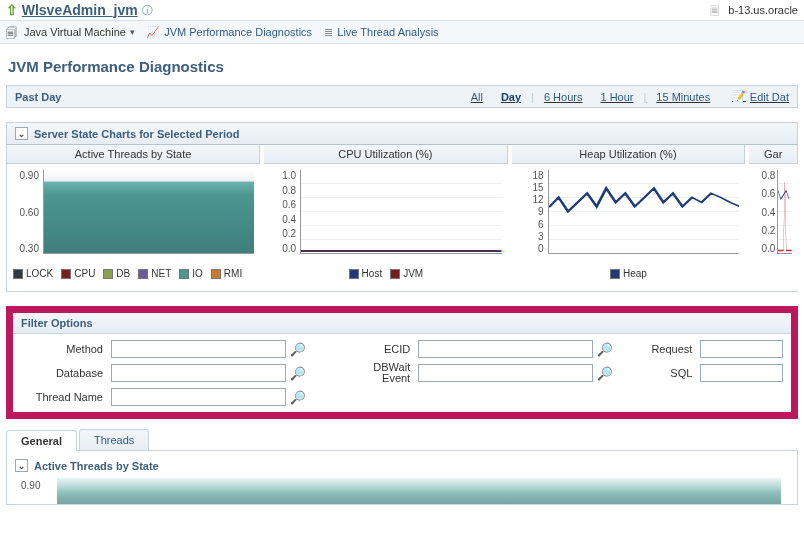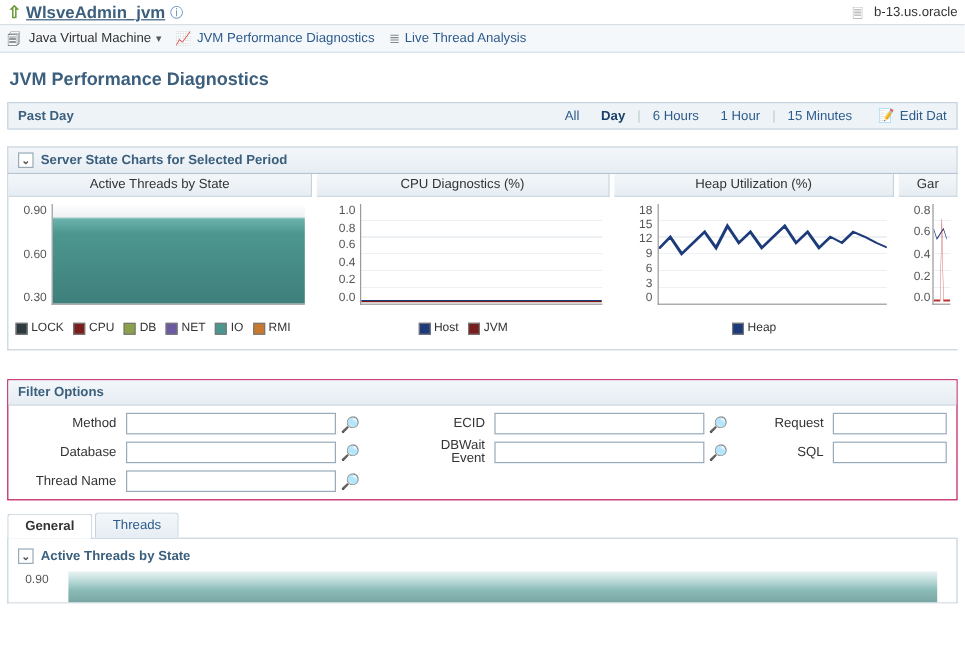--- a/index.html
+++ b/index.html
@@ -21,21 +21,21 @@
     .dropdown-arrow { color: #555; font-size: 9px; }
     .refresh-text { margin-left: auto; color: #333; }
     .refresh-text b { font-weight: bold; }
     
     
     .page-heading { padding: 14px 8px 10px; color: #3b5f7d; font-size: 15px; font-weight: bold; }
     
     
     .time-bar { display: flex; align-items: center; border: 1px solid #c6d3dc; background: #eef3f7; padding: 4px 8px; margin: 0 6px; }
     .time-label { color: #3b5f7d; font-weight: bold; }
-    .time-links { margin-left: auto; display: flex; align-items: center; gap: 2px; }
+    .time-links { margin-left: auto; display: flex; align-items: center; gap: 2px; text-decoration: underline; }
     .time-link { color: #2d5b8c; cursor: pointer; padding: 0 8px; }
     .time-link.active { font-weight: bold; color: #18406a; }
     .sep { color: #bcc; }
     .edit-link { display: flex; align-items: center; gap: 4px; color: #2d5b8c; cursor: pointer; padding-left: 12px; }
     
     
     .section-hdr { display: flex; align-items: center; gap: 6px; background: linear-gradient(#f3f7fa,#e6edf3); border: 1px solid #c6d3dc; border-bottom: 1px solid #b5c4d0; padding: 4px 8px; margin: 14px 6px 0; color: #3b5f7d; font-weight: bold; }
     .toggle-btn { width: 13px; height: 13px; border: 1px solid #97aab8; background: #fff; display: flex; align-items: center; justify-content: center; font-size: 9px; cursor: pointer; color: #555; }
     
     
@@ -46,21 +46,21 @@
     .y-axis { display: flex; flex-direction: column; justify-content: space-between; position: absolute; left: 4px; top: 6px; bottom: 10px; font-size: 10px; color: #555; text-align: right; width: 28px; }
     .plot { position: absolute; left: 36px; right: 6px; top: 6px; bottom: 10px; border-bottom: 1px solid #999; border-left: 1px solid #999; background: repeating-linear-gradient(to top, #fff 0, #fff 13px, #eef1f3 13px, #eef1f3 14px); }
     
     .plot.area1 { background: linear-gradient(to top, #3e7f7b 0%, #4d9690 70%, #6bb2ad 85%, #eef1f3 87%, #fff 100%); }
     
     .legend { display: flex; flex-wrap: wrap; gap: 4px 8px; padding: 4px 6px; font-size: 10px; }
     .legend-item { display: flex; align-items: center; gap: 3px; }
     .swatch { width: 10px; height: 10px; border: 1px solid #777; }
     
     
-    .filter-section { margin: 24px 6px 0; border: 1px solid #be185d; }
+    .filter-section { margin: 14px 6px 0; border: 7px solid #be185d; }
     .filter-hdr { background: linear-gradient(#f3f7fa,#e6edf3); padding: 4px 8px; color: #3b5f7d; font-weight: bold; border-bottom: 1px solid #c6d3dc; }
     .flabel { text-align: right; color: #333; padding-right: 4px; }
     .finput { border: 1px solid #9ab; height: 18px; padding: 0 3px; font-size: 11px; width: 100%; }
     .fselect { border: 1px solid #4a7ebb; height: 20px; font-size: 11px; width: 90px; background: #fff; }
     .search-icon { color: #4a7ebb; cursor: pointer; font-size: 13px; display: inline-flex; transform: scaleX(-1); }
     
     
     .tabs { display: flex; margin: 10px 6px 0; border-bottom: 1px solid #c6d3dc; }
     .tab { padding: 4px 14px; border: 1px solid #c6d3dc; border-bottom: none; margin-right: 2px; background: linear-gradient(#f3f7fa,#e6edf3); color: #2d5b8c; cursor: pointer; border-radius: 3px 3px 0 0; }
     .tab.active { background: #fff; color: #333; font-weight: bold; position: relative; top: 1px; }
@@ -165,21 +165,21 @@
           <span>IO</span>
         </span>
       <span class="legend-item">
           <span class="swatch" style="background:#c77a2f"></span>
           <span>RMI</span>
         </span>
     </div>
   </div>
 
   <div class="chart-panel" style="width:250px">
-    <div class="chart-title">CPU Diagnostics (%)</div>
+    <div class="chart-title">CPU Utilization (%)</div>
     <div class="chart-body">
       <div class="y-axis">
         <span>1.0</span>
           <span>0.8</span>
           <span>0.6</span>
           <span>0.4</span>
           <span>0.2</span>
           <span>0.0</span>
       </div>
       <div class="plot">

